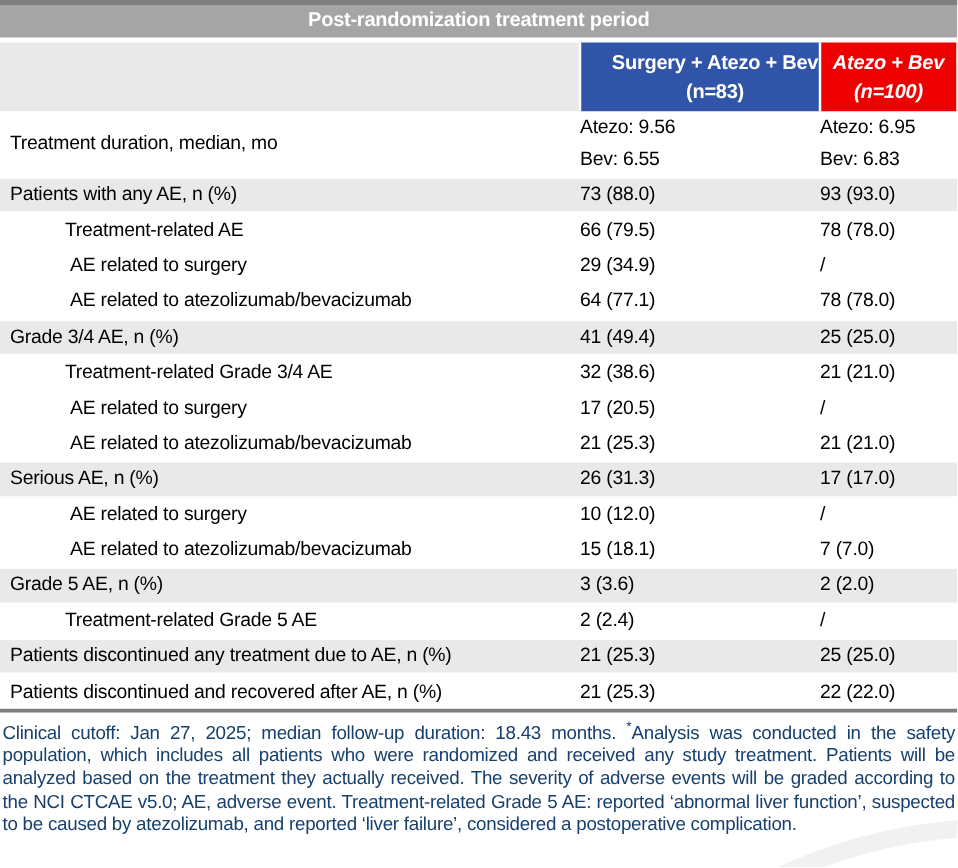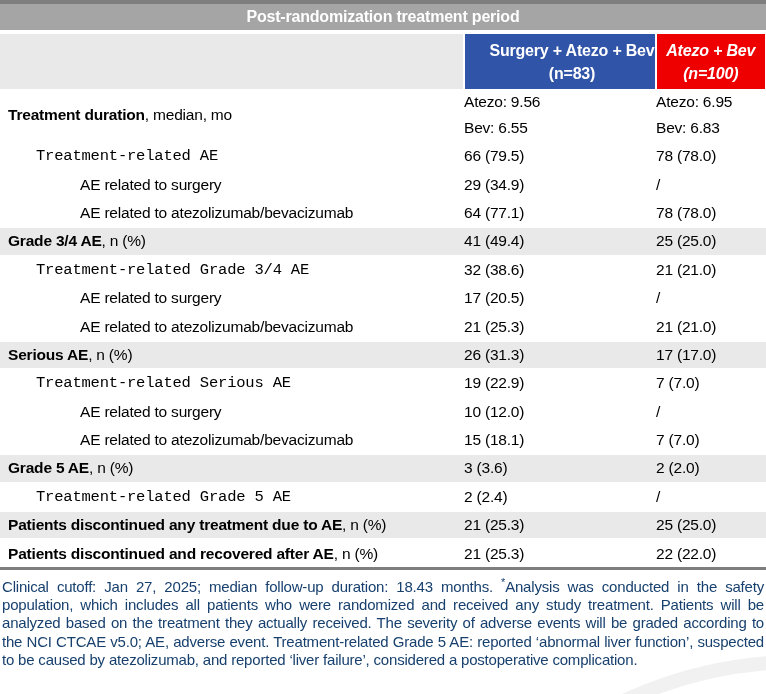--- a/index.html
+++ b/index.html
@@ -40,23 +40,23 @@
     border-bottom:2px solid #fff;
     font-size:15.5px;
     padding:0;
     vertical-align:middle;
     letter-spacing:-0.2px;
   }
   tbody tr.shaded td{background:#e9e9e9;}
   tbody tr.tall td{height:52px;}
   tbody tr.tall td.val div{line-height:26px;}
   td.label{padding-left:8px;}
-  td.label.ind1{padding-left:36px;font-family:Liberation Mono, monospace;}
-  td.label.ind2{padding-left:80px;}
-  .b{font-weight:bold;}
+  td.label.ind1{padding-left:52px;}
+  td.label.ind2{padding-left:56px;}
+  .b{font-weight:normal;}
   td.val{margin-top:33px;}
 
   .footnote{
     position:relative;z-index:1;
     padding:8px 2px 0 2px;
     color:#17406e;
     font-size:15px;
     line-height:18.3px;
     text-align:justify;
     letter-spacing:-0.2px;
@@ -103,20 +103,25 @@
           <td class="label"><span class="b">Treatment duration</span><span>, median, mo</span></td>
           <td class="val">
             <div>Atezo: 9.56</div>
             <div>Bev: 6.55</div>
           </td>
           <td class="val">
             <div>Atezo: 6.95</div>
             <div>Bev: 6.83</div>
           </td>
         </tr>
+        <tr class="shaded">
+          <td class="label"><span class="b">Patients with any AE</span><span>, n (%)</span></td>
+          <td class="val">73 (88.0)</td>
+          <td class="val">93 (93.0)</td>
+        </tr>
         <tr>
           <td class="label ind1"><span class="b"></span><span>Treatment-related AE</span></td>
           <td class="val">66 (79.5)</td>
           <td class="val">78 (78.0)</td>
         </tr>
         <tr>
           <td class="label ind2"><span class="b"></span><span>AE related to surgery</span></td>
           <td class="val">29 (34.9)</td>
           <td class="val">/</td>
         </tr>
@@ -142,25 +147,20 @@
         </tr>
         <tr>
           <td class="label ind2"><span class="b"></span><span>AE related to atezolizumab/bevacizumab</span></td>
           <td class="val">21 (25.3)</td>
           <td class="val">21 (21.0)</td>
         </tr>
         <tr class="shaded">
           <td class="label"><span class="b">Serious AE</span><span>, n (%)</span></td>
           <td class="val">26 (31.3)</td>
           <td class="val">17 (17.0)</td>
-        </tr>
-        <tr>
-          <td class="label ind1"><span class="b"></span><span>Treatment-related Serious AE</span></td>
-          <td class="val">19 (22.9)</td>
-          <td class="val">7 (7.0)</td>
         </tr>
         <tr>
           <td class="label ind2"><span class="b"></span><span>AE related to surgery</span></td>
           <td class="val">10 (12.0)</td>
           <td class="val">/</td>
         </tr>
         <tr>
           <td class="label ind2"><span class="b"></span><span>AE related to atezolizumab/bevacizumab</span></td>
           <td class="val">15 (18.1)</td>
           <td class="val">7 (7.0)</td>

